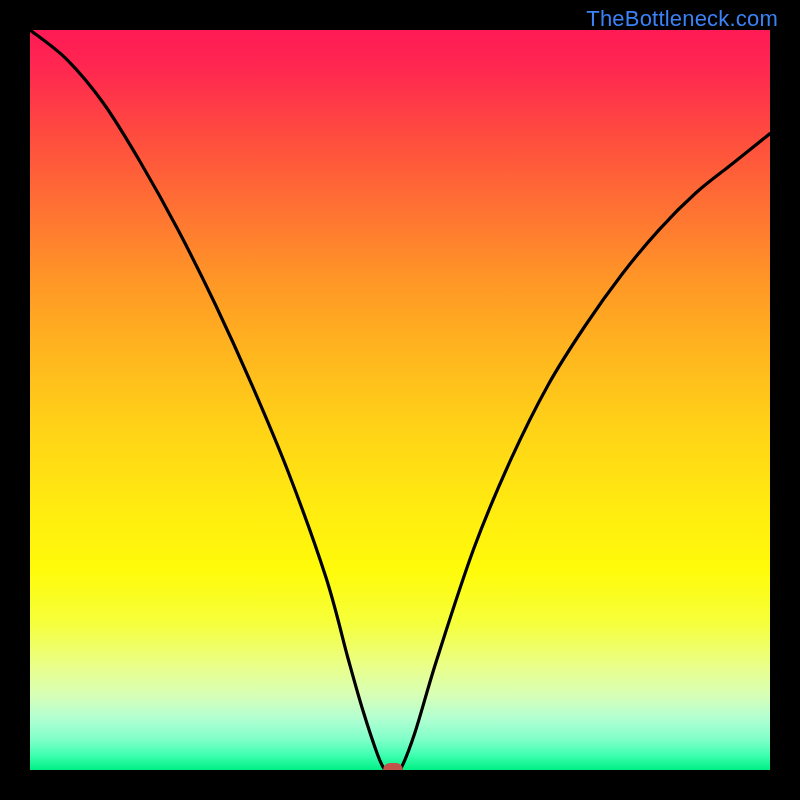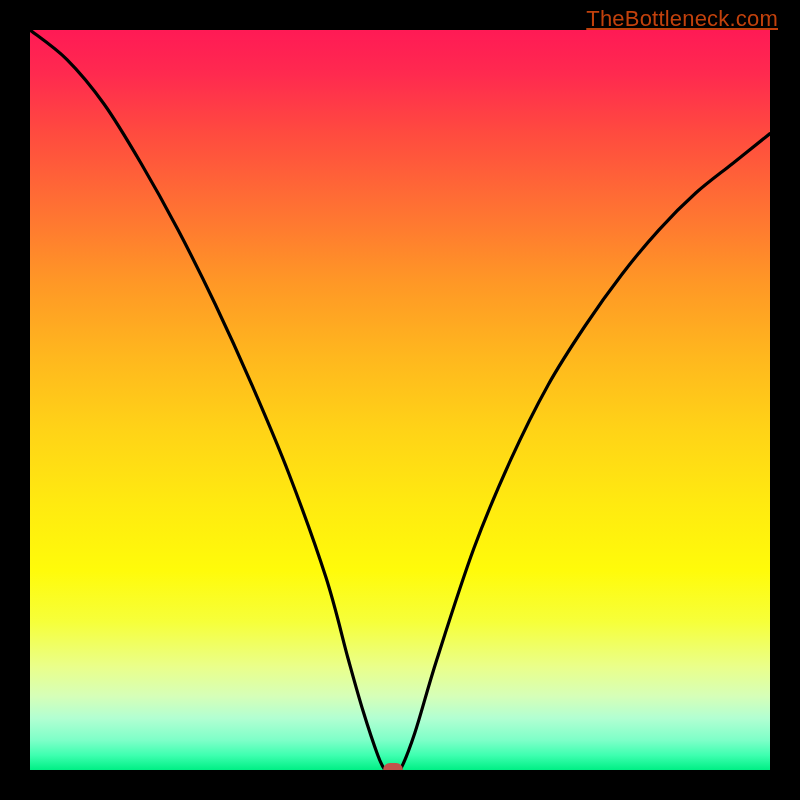--- a/index.html
+++ b/index.html
@@ -8,26 +8,25 @@
     width: 800px;
     height: 800px;
     background: #000;
     position: relative;
     font-family: Arial, sans-serif;
   }
   .watermark {
     position: absolute;
     top: 6px;
     right: 22px;
-    color: #c2410c;
+    color: #3b82f6;
     font-size: 22px;
     font-weight: 500;
     letter-spacing: 0.2px;
     z-index: 10;
-    text-decoration: underline;
   }
   .plot-area {
     position: absolute;
     top: 30px;
     left: 30px;
     width: 740px;
     height: 740px;
     overflow: hidden;
   }
   .gradient-bg {

